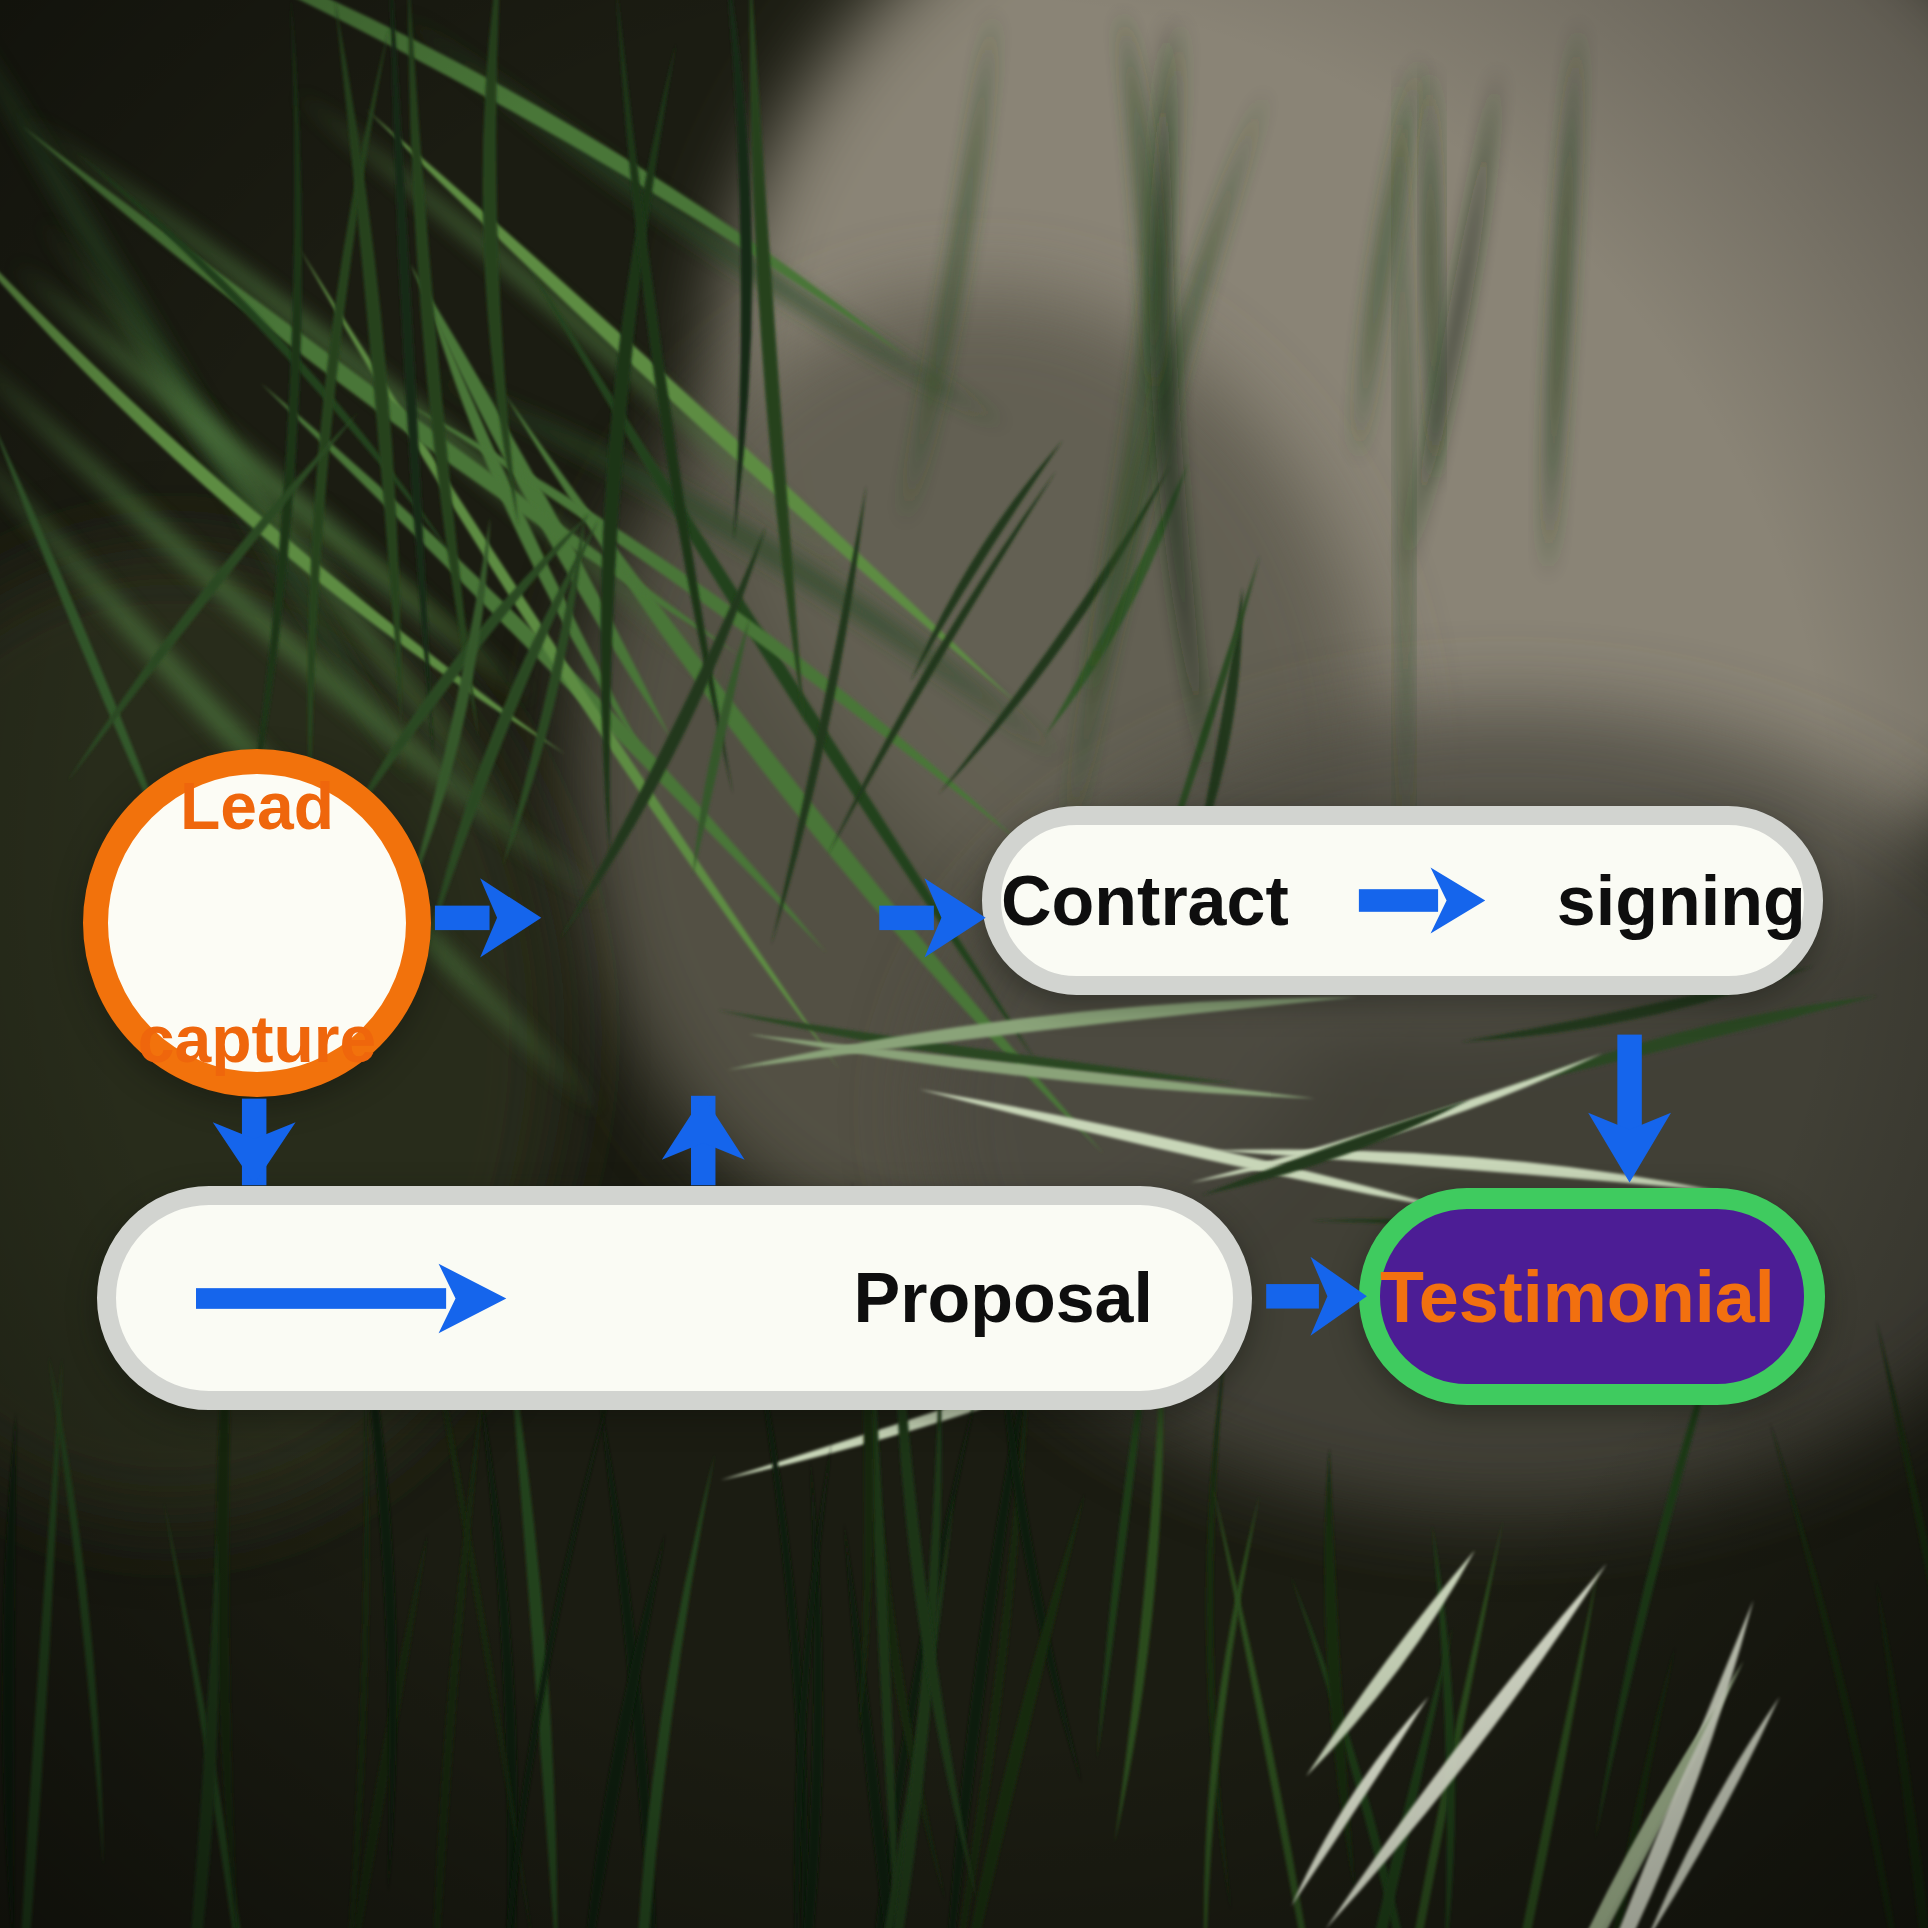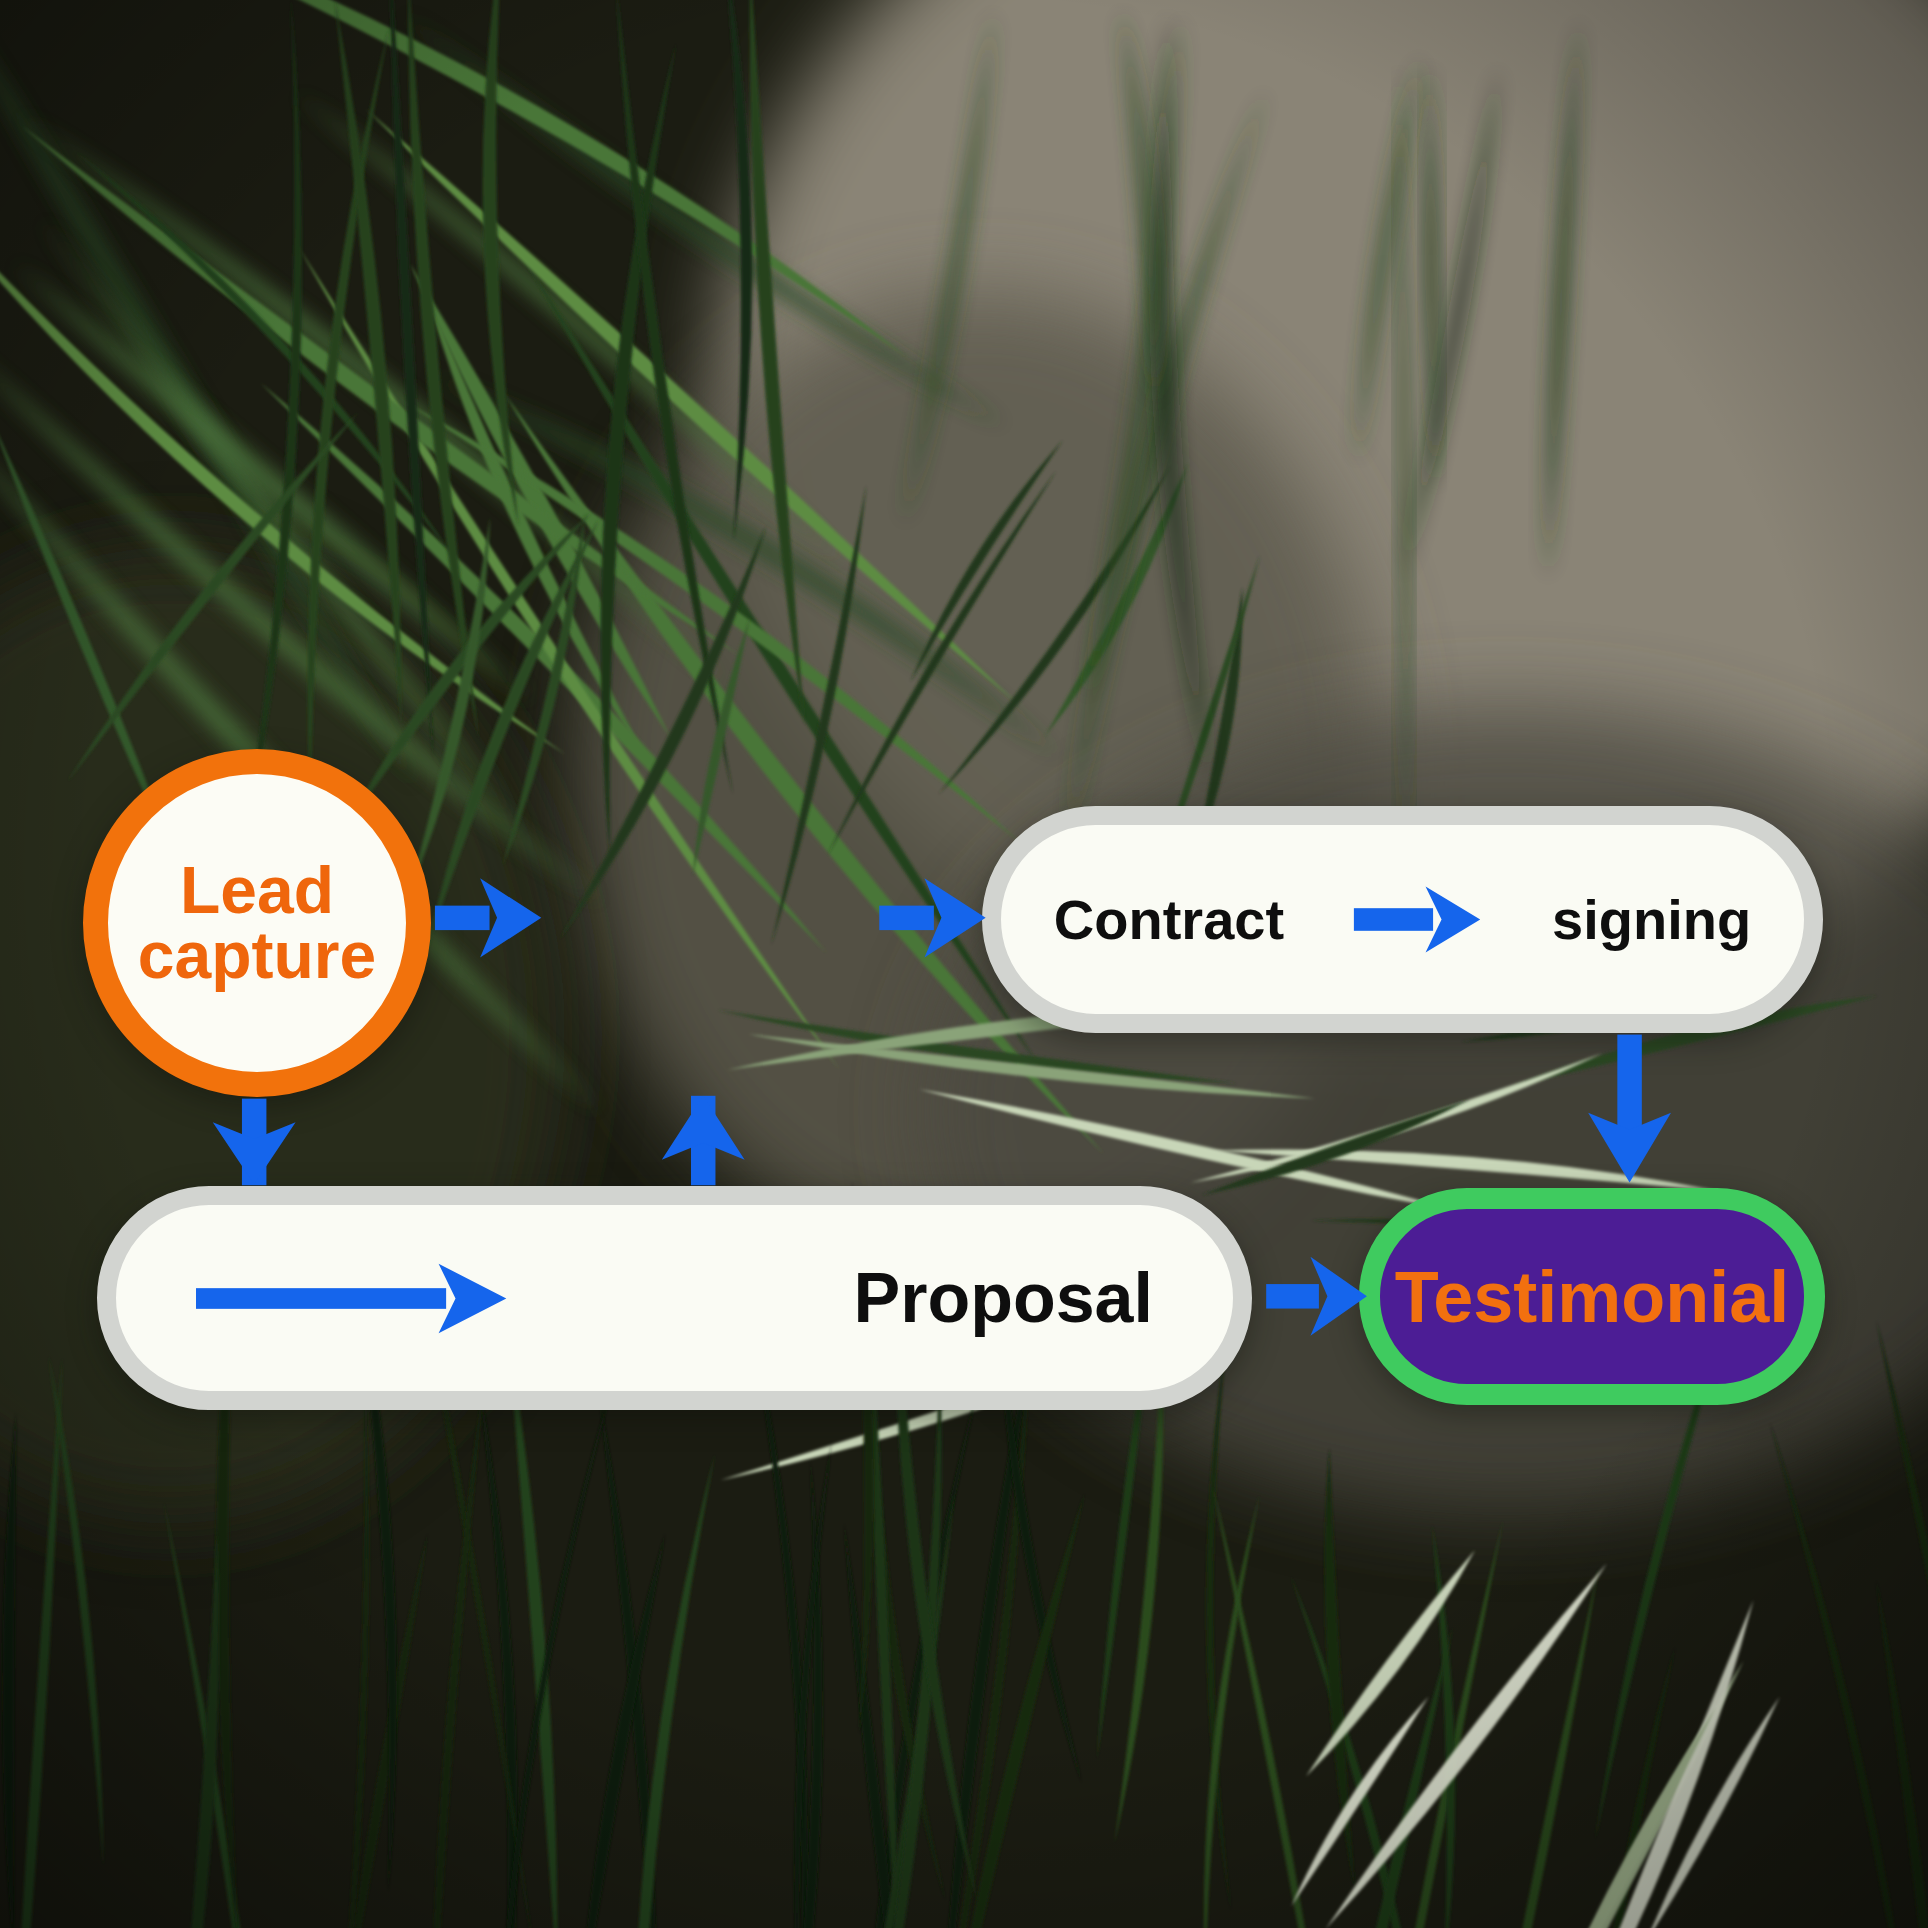--- a/index.html
+++ b/index.html
@@ -1,37 +1,37 @@
 <!DOCTYPE html>
 <html style="font-size:15px"><head>
 <meta charset="utf-8">
 <style>
   html,body{margin:0;padding:0;width:1928px;height:1928px;overflow:hidden;background:#16170f;}
   #stage{position:relative;width:1928px;height:1928px;font-family:"Liberation Sans",sans-serif;}
   #bg,#arrows{position:absolute;left:0;top:0;width:1928px;height:1928px;}
   #arrows{pointer-events:none;}
   .node{
-    position:absolute;box-sizing:border-box;display:flex;align-items:center;justify-content:center;
+    position:absolute;box-sizing:border-box;display:flex;align-items:center;justify-content:space-between;
     font-weight:700;letter-spacing:0;
     filter:drop-shadow(0 9.4px 15px rgba(10,12,8,.38));
   }
   .circle{border-radius:50%;}
   #lead{
     left:83px;top:749px;width:348px;height:348px;
     border:25.4px solid #f2720c;background:#fcfcf5;color:#ef660c;
     font-size:66px;line-height:.98;text-align:center;flex-direction:column;
   }
   #proposal{
     left:530px;top:751px;width:347px;height:347px;
     border:24.5px solid #cdd0cc;background:#fafcf6;color:#1560e8;font-size:68px;
   }
   #contract{
-    left:982px;top:806px;width:841px;height:227px;border-radius:118px;
+    left:982px;top:806px;width:841px;height:189px;border-radius:118px;
     border:19px solid #d2d4d0;background:#fafbf4;color:#0e0e0e;
-    font-size:56px;gap:68px;
+    font-size:70px;gap:68px;
   }
   #flowpill{
     left:97px;top:1186px;width:1155px;height:224px;border-radius:113px;
     border:19px solid #d2d4d0;background:#fafbf4;color:#0e0e0e;
     font-size:70px;justify-content:space-between;padding:0 80px;
   }
   #flowpill .blue{color:#1558e8;}
   #testimonial{
     left:1359px;top:1188px;width:466px;height:217px;border-radius:108px;
     border:21px solid #3fcb5f;background:#4c1d95;color:#f2700f;font-size:72px;

